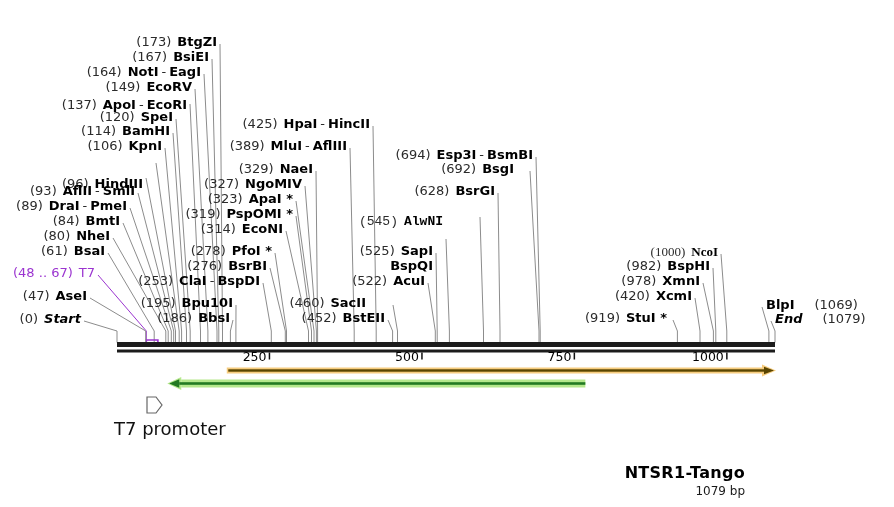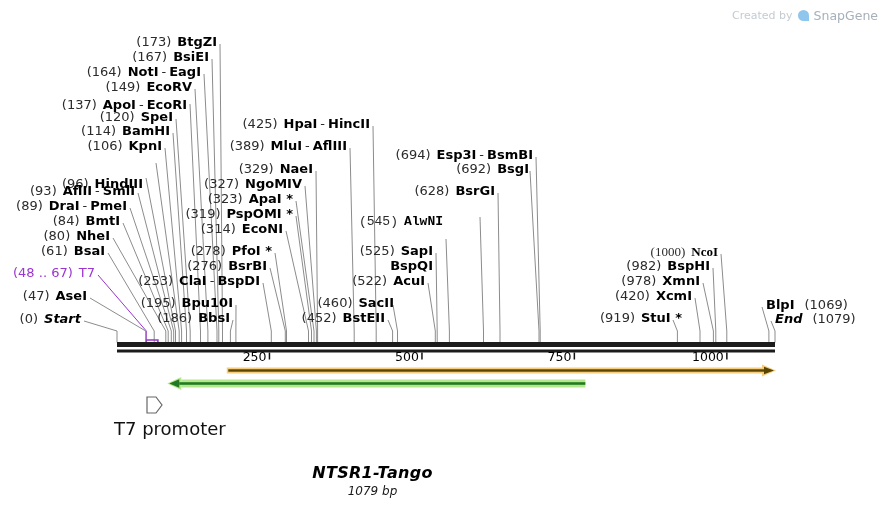--- a/index.html
+++ b/index.html
@@ -6,41 +6,36 @@
   #stage{position:relative;width:894px;height:507px;background:#ffffff;overflow:hidden;
          font-family:"DejaVu Sans","Liberation Sans",sans-serif;}
   #map-svg{position:absolute;left:0;top:0;}
   #labels{position:absolute;left:0;top:0;width:894px;height:424px;pointer-events:none;}
   .slabel{position:absolute;white-space:nowrap;font-size:13px;line-height:15px;color:#000;}
   .slabel .pos{color:#2b2b2b;font-weight:400;margin-right:6px;}
   .slabel .nm{font-weight:700;color:#000;}
   .slabel .sep{font-weight:400;color:#2b2b2b;margin:0 3px;}
   .slabel.it .nm{font-style:italic;}
   .slabel.purple .pos,.slabel.purple .nm{color:#9B34D0;font-weight:400;}
-  .slabel.name-first .pos{margin-right:0;margin-left:10px;}
+  .slabel.name-first .pos{margin-right:0;margin-left:20px;}
   #watermark{position:absolute;top:8px;right:16px;display:flex;align-items:center;gap:5px;}
   #watermark .created{font-size:11px;color:#c3ccd3;}
   #watermark .logo{width:11px;height:11px;background:#8fc6ee;border-radius:55% 55% 55% 0;
                    transform:rotate(-90deg);display:inline-block;}
   #watermark .brand{font-size:12.5px;color:#a6b0ba;font-weight:500;}
   #t7-label{position:absolute;left:114px;top:418px;font-size:18px;color:#111;}
-  #title-block{position:absolute;left:0;top:463px;width:745px;text-align:center;font-style:italic;}
+  #title-block{position:absolute;left:0;top:463px;width:745px;text-align:right;}
   #plasmid-name{font-size:16px;font-weight:700;color:#000;letter-spacing:.3px;}
   #plasmid-len{font-size:12px;color:#1a1a1a;margin-top:2px;}
 </style>
 </head>
 <body>
 
 <div id="stage">
 
-  <div id="watermark">
-    <span class="created">Created by</span>
-    <span class="logo"></span>
-    <span class="brand">SnapGene</span>
-  </div>
 
   <svg id="map-svg" width="894" height="507">
       <polyline points="220,44 222.5,331 222.5,342.5" fill="none" stroke="#8c8c8c" stroke-width="1"></polyline>
       <polyline points="212,59 218.8,331 218.8,342.5" fill="none" stroke="#8c8c8c" stroke-width="1"></polyline>
       <polyline points="204,74 217.0,331 217.0,342.5" fill="none" stroke="#8c8c8c" stroke-width="1"></polyline>
       <polyline points="195,89 207.9,331 207.9,342.5" fill="none" stroke="#8c8c8c" stroke-width="1"></polyline>
       <polyline points="190,104 200.5,331 200.5,342.5" fill="none" stroke="#8c8c8c" stroke-width="1"></polyline>
       <polyline points="176,119 190.2,331 190.2,342.5" fill="none" stroke="#8c8c8c" stroke-width="1"></polyline>
       <polyline points="173,133 186.5,331 186.5,342.5" fill="none" stroke="#8c8c8c" stroke-width="1"></polyline>
       <polyline points="165,148 181.6,331 181.6,342.5" fill="none" stroke="#8c8c8c" stroke-width="1"></polyline>
@@ -128,29 +123,29 @@
       <div class="slabel" style="top: 258px; right: 627px;"><span class="pos">(276)</span><span class="nm">BsrBI</span></div>
       <div class="slabel" style="top: 243px; right: 622px;"><span class="pos">(278)</span><span class="nm">PfoI *</span></div>
       <div class="slabel" style="top: 221px; right: 611px;"><span class="pos">(314)</span><span class="nm">EcoNI</span></div>
       <div class="slabel" style="top: 206px; right: 601px;"><span class="pos">(319)</span><span class="nm">PspOMI *</span></div>
       <div class="slabel" style="top: 191px; right: 601px;"><span class="pos">(323)</span><span class="nm">ApaI *</span></div>
       <div class="slabel" style="top: 176px; right: 592px;"><span class="pos">(327)</span><span class="nm">NgoMIV</span></div>
       <div class="slabel" style="top: 161px; right: 581px;"><span class="pos">(329)</span><span class="nm">NaeI</span></div>
       <div class="slabel" style="top: 138px; right: 547px;"><span class="pos">(389)</span><span class="nm">MluI</span><span class="sep">-</span><span class="nm">AflIII</span></div>
       <div class="slabel" style="top: 116px; right: 524px;"><span class="pos">(425)</span><span class="nm">HpaI</span><span class="sep">-</span><span class="nm">HincII</span></div>
       <div class="slabel" style="top: 310px; right: 509px;"><span class="pos">(452)</span><span class="nm">BstEII</span></div>
-      <div class="slabel" style="top: 295px; right: 500px; padding-left: 27px;"><span class="pos">(460)</span><span class="nm">SacII</span></div>
+      <div class="slabel" style="top: 295px; right: 528px; padding-left: 27px;"><span class="pos">(460)</span><span class="nm">SacII</span></div>
       <div class="slabel" style="top: 273px; right: 469px;"><span class="pos">(522)</span><span class="nm">AcuI</span></div>
       <div class="slabel" style="top: 258px; right: 461px;"><span class="nm">BspQI</span></div>
       <div class="slabel" style="top: 243px; right: 461px;"><span class="pos">(525)</span><span class="nm">SapI</span></div>
       <div class="slabel" style="top: 214px; right: 451px; font-family: Liberation Mono, monospace;"><span class="pos">(545)</span><span class="nm">AlwNI</span></div>
       <div class="slabel" style="top: 183px; right: 399px;"><span class="pos">(628)</span><span class="nm">BsrGI</span></div>
-      <div class="slabel" style="top: 161px; right: 365px;"><span class="pos">(692)</span><span class="nm">BsgI</span></div>
+      <div class="slabel" style="top: 161px; right: 380px;"><span class="pos">(692)</span><span class="nm">BsgI</span></div>
       <div class="slabel" style="top: 147px; right: 361px;"><span class="pos">(694)</span><span class="nm">Esp3I</span><span class="sep">-</span><span class="nm">BsmBI</span></div>
-      <div class="slabel" style="top: 310px; right: 212px;"><span class="pos">(919)</span><span class="nm">StuI *</span></div>
+      <div class="slabel" style="top: 310px; right: 227px;"><span class="pos">(919)</span><span class="nm">StuI *</span></div>
       <div class="slabel" style="top: 288px; right: 202px;"><span class="pos">(420)</span><span class="nm">XcmI</span></div>
       <div class="slabel" style="top: 273px; right: 194px;"><span class="pos">(978)</span><span class="nm">XmnI</span></div>
       <div class="slabel" style="top: 258px; right: 184px;"><span class="pos">(982)</span><span class="nm">BspHI</span></div>
       <div class="slabel" style="top: 244px; right: 176px; font-family: Liberation Serif, serif;"><span class="pos">(1000)</span><span class="nm">NcoI</span></div>
       <div class="slabel name-first" style="top: 297px; left: 766px;"><span class="nm">BlpI</span><span class="pos">(1069)</span></div>
       <div class="slabel it name-first" style="top: 311px; left: 775px;"><span class="nm">End</span><span class="pos">(1079)</span></div>
     </div>
 
   <div id="t7-label">T7 promoter</div>
 

